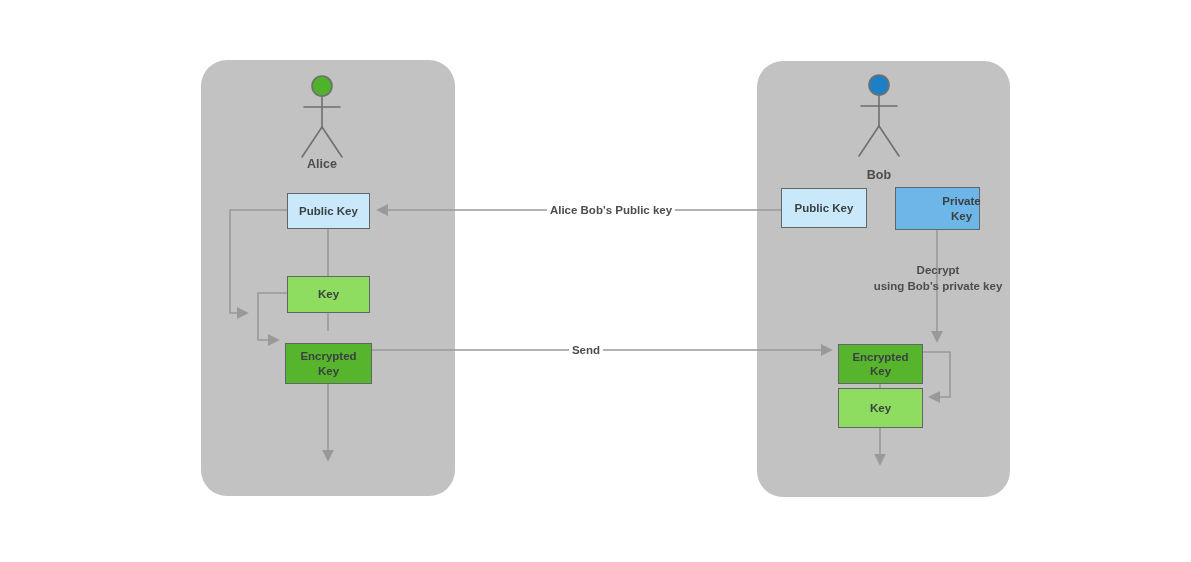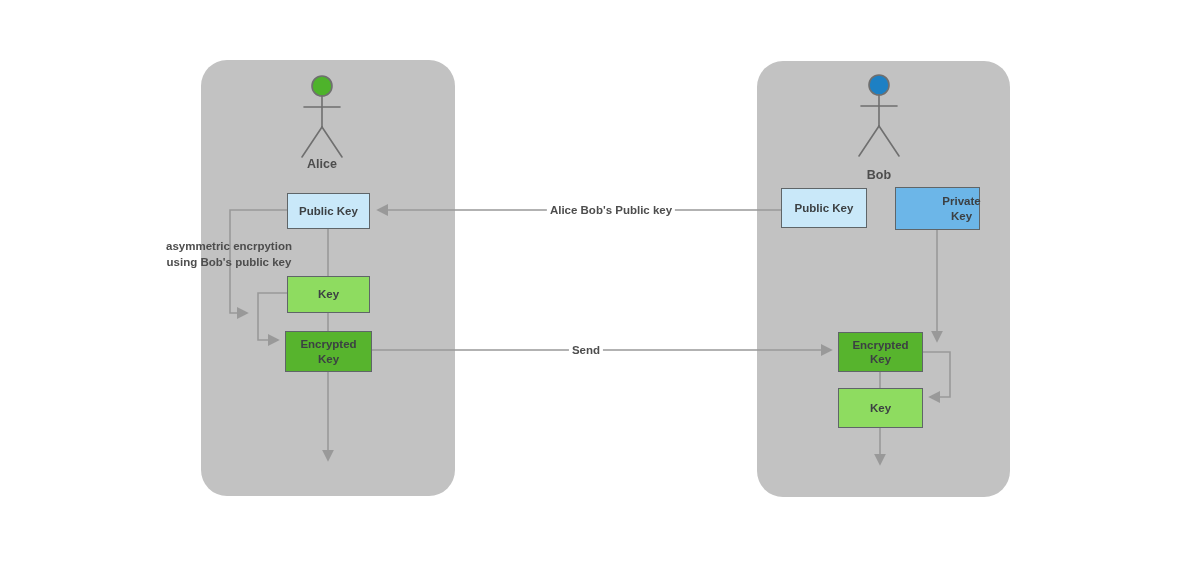--- a/index.html
+++ b/index.html
@@ -41,21 +41,21 @@
     text-align: center;
     font-weight: bold;
     font-size: 11.5px;
     line-height: 1.25;
     color: var(--node-text, #3c4043);
     box-sizing: border-box;
   }
   .fill-blue-light { background: var(--public-key-fill, #c9e8f9); }
   .fill-blue       { background: var(--private-key-fill, #6cb6e8); padding-left: 48px; }
   .fill-green-light{ background: var(--key-fill, #8edc60); }
-  .fill-green      { background: var(--encrypted-key-fill, #57b42d); }
+  .fill-green      { background: var(--encrypted-key-fill, #57b42d); margin-top: 12px; }
 
   .n-alice-public    { left: 287px; top: 193px; width: 83px; height: 36px; }
   .n-alice-key       { left: 287px; top: 276px; width: 83px; height: 37px; }
   .n-alice-encrypted { left: 285px; top: 331px; width: 87px; height: 41px; }
   .n-bob-public      { left: 781px; top: 188px; width: 86px; height: 40px; }
   .n-bob-private     { left: 895px; top: 187px; width: 85px; height: 43px; }
   .n-bob-encrypted   { left: 838px; top: 332px; width: 85px; height: 40px; }
   .n-bob-key         { left: 838px; top: 388px; width: 85px; height: 40px; }
 
   .actor-label {
@@ -163,21 +163,21 @@
   <div class="node fill-green n-bob-encrypted">
     <span style="width:62px">Encrypted Key</span>
   </div>
   <div class="node fill-green-light n-bob-key">
     <span>Key</span>
   </div>
 
   <div class="actor-label alice">Alice</div>
   <div class="actor-label bob">Bob</div>
 
-  <div class="annotation alice">
-    <div>asymmetric encrpytion</div>
-    <div>using Bob's public key</div>
+  <div class="annotation bob">
+    <div>Decrypt</div>
+    <div>using Bob's private key</div>
   </div>
 
   <div class="edge-label send-pubkey">Alice Bob's Public key</div>
   <div class="edge-label send">Send</div>
 
 </div>
 
 </body></html>

